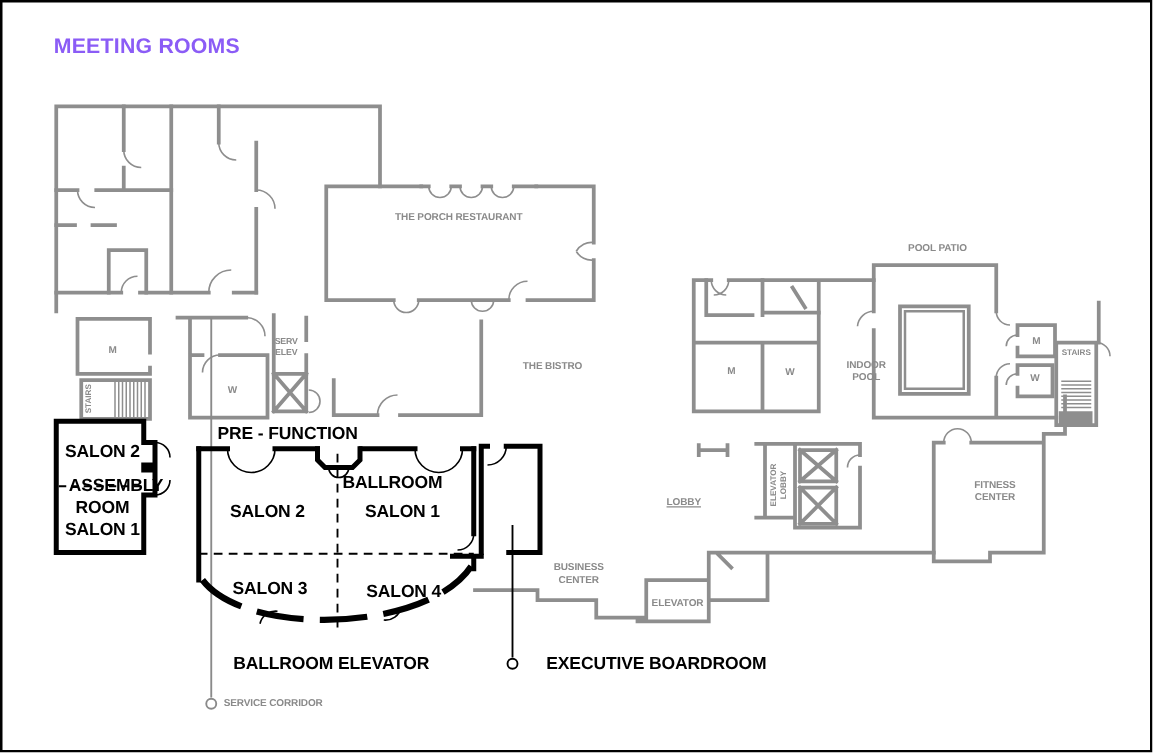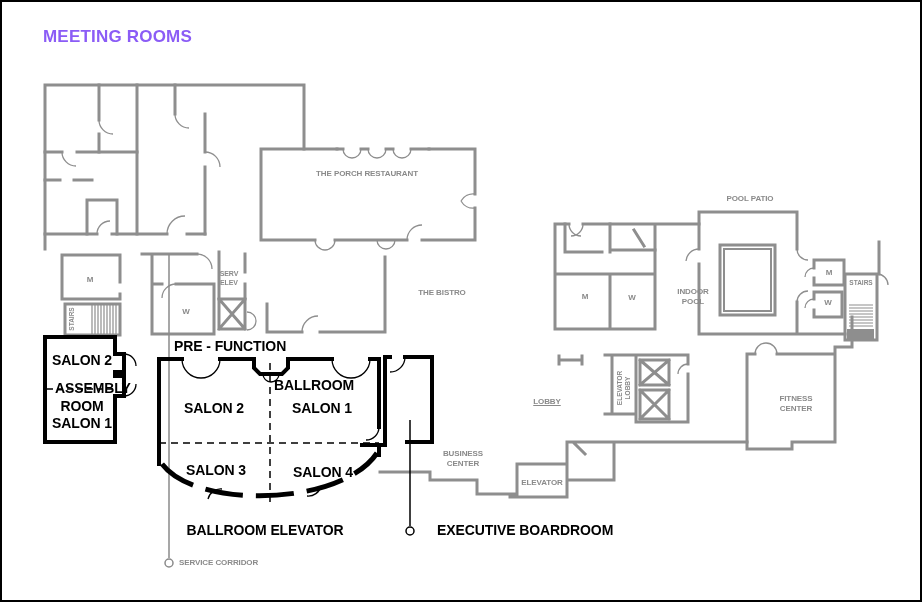--- a/index.html
+++ b/index.html
@@ -139,21 +139,21 @@
 <div class="lbl c" style="left:88px;top:278px;">M</div>
 <div class="lbl c" style="left:184px;top:310px;">W</div>
 <div class="lbl v small" style="left:70px;top:317px;">STAIRS</div>
 <div class="lbl c" style="left:583px;top:295px;">M</div>
 <div class="lbl c" style="left:630px;top:296px;">W</div>
 <div class="lbl c" style="left:827px;top:271px;">M</div>
 <div class="lbl c" style="left:826px;top:301px;">W</div>
 <div class="lbl c small" style="left:859px;top:281px;">STAIRS</div>
 <div class="lbl c" style="left:545px;top:400px;text-decoration:underline;">LOBBY</div>
 <div class="lbl v wrap small" style="left:622px;top:386px;width:46px;">ELEVATOR LOBBY</div>
-<div class="lbl c wrap" style="left:794px;top:402px;width:60px;">FITNESS CENTER</div>
+<div class="lbl c wrap" style="left:794px;top:391px;width:60px;">FITNESS CENTER</div>
 <div class="lbl c wrap" style="left:461px;top:457px;width:70px;">BUSINESS CENTER</div>
 <div class="lbl c" style="left:540px;top:481px;">ELEVATOR</div>
 
 <div class="lbl l black big" style="left:172px;top:345px;">PRE - FUNCTION</div>
 <div class="lbl c black big" style="left:80px;top:359px;">SALON 2</div>
 <div class="lbl c black big wrap" style="left:80px;top:395px;width:54px;">ASSEMBLY ROOM</div>
 <div class="lbl c black big" style="left:80px;top:422px;">SALON 1</div>
 <div class="lbl c black big" style="left:268px;top:384px;margin-left:44px;">BALLROOM</div>
 <div class="lbl c black big" style="left:212px;top:407px;">SALON 2</div>
 <div class="lbl c black big" style="left:320px;top:407px;">SALON 1</div>

